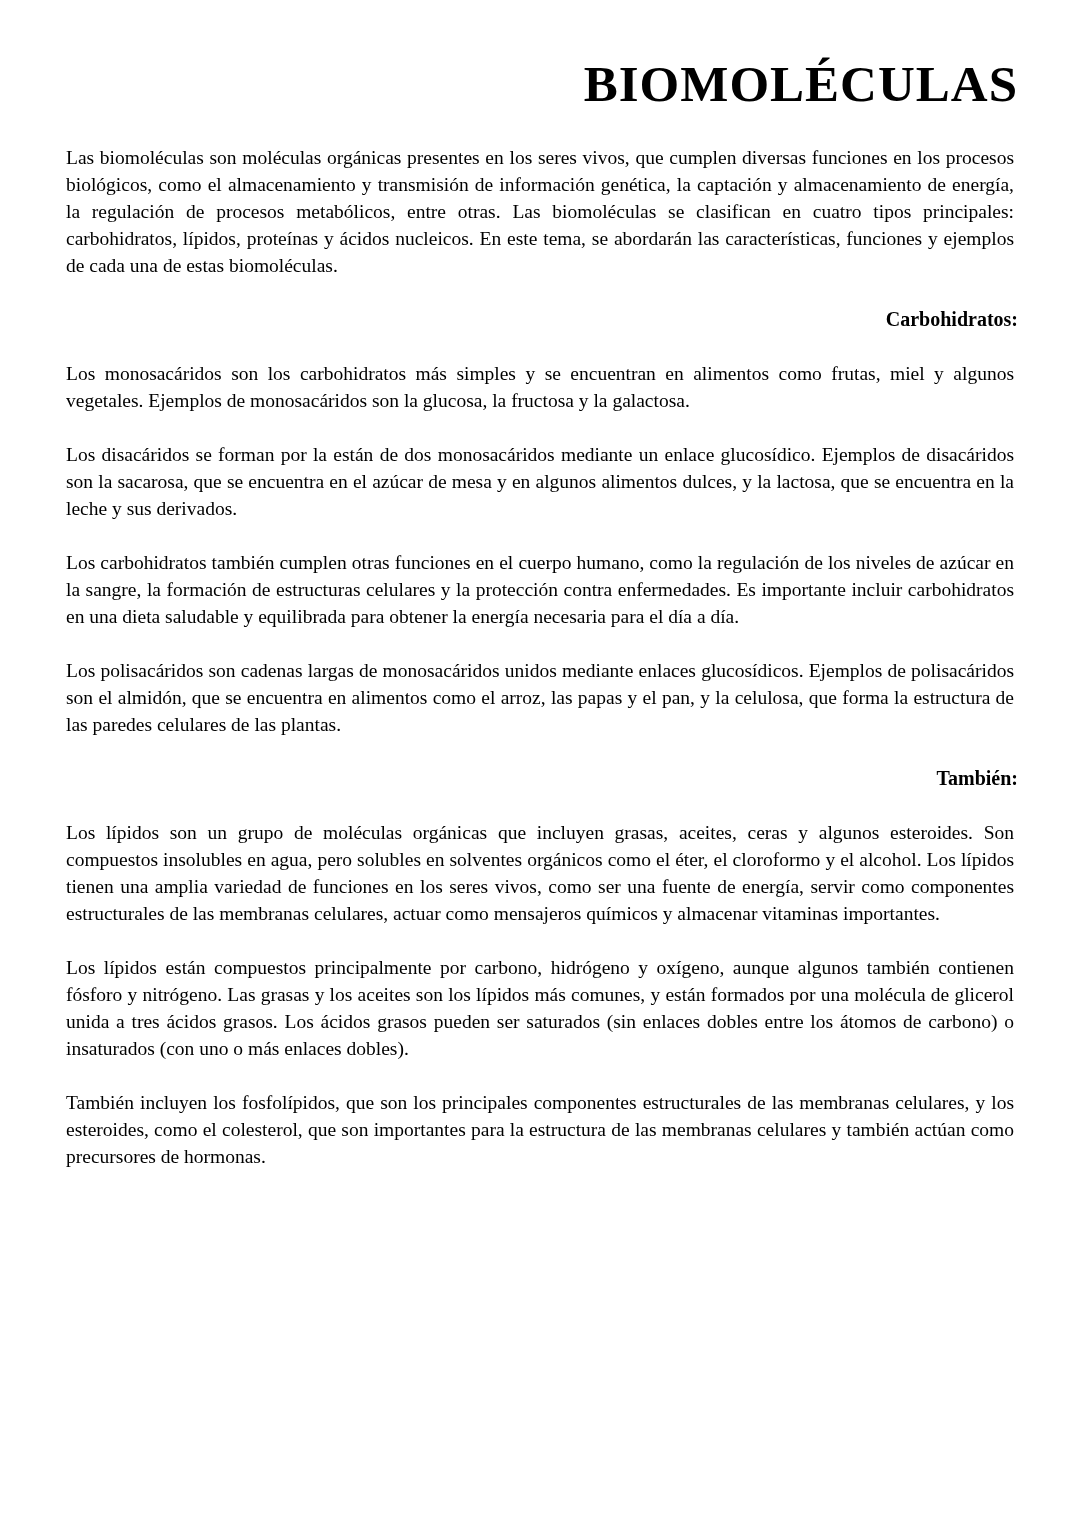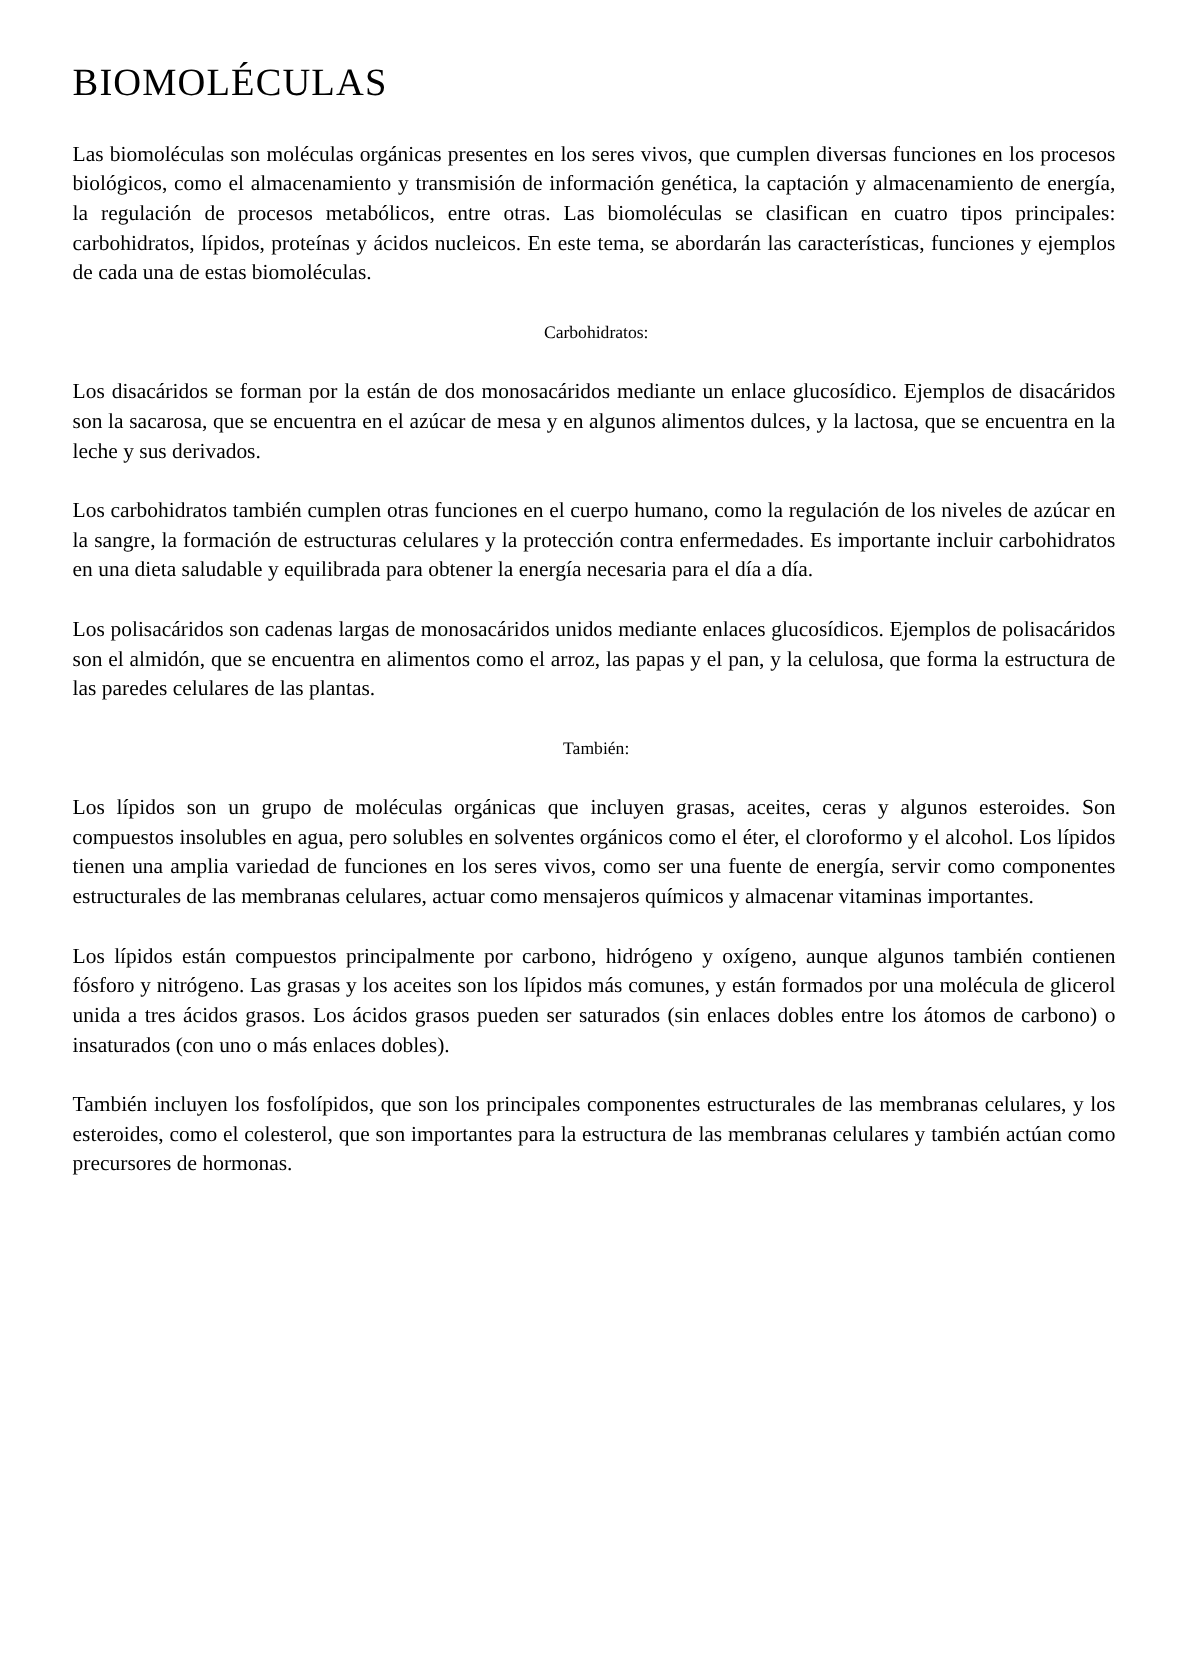--- a/index.html
+++ b/index.html
@@ -12,54 +12,55 @@
     width: 1080px;
     height: 1527px;
     background: #ffffff;
     box-sizing: border-box;
     padding: 56px 62px 40px 66px;
     font-family: "Liberation Serif", "DejaVu Serif", serif;
     color: #000000;
     overflow: hidden;
   }
   .doc-title {
-    text-align: left;
-    font-size: 35px;
-    font-weight: 400;
+    text-align: right;
+    font-size: 51px;
+    font-weight: 700;
     letter-spacing: 1px;
     margin: 0 0 32px 0;
     line-height: 1.1;
   }
   .doc-paragraph {
     font-size: 19.5px;
     line-height: 27px;
     text-align: justify;
     margin: 0 4px 27px 0;
   }
   .section-heading {
-    font-size: 16px;
-    font-weight: 400;
+    font-size: 20px;
+    font-weight: 700;
     margin: 0 0 27px 0;
     line-height: 27px;
-    text-align: center;
+    text-align: right;
   }
 </style>
 </head>
 <body>
 
 <div class="page">
 
   <h1 class="doc-title">BIOMOLÉCULAS</h1>
 
   <p class="doc-paragraph">Las biomoléculas son moléculas orgánicas presentes en los seres vivos, que cumplen diversas funciones en los procesos biológicos, como el almacenamiento y transmisión de información genética, la captación y almacenamiento de energía, la regulación de procesos metabólicos, entre otras. Las biomoléculas se clasifican en cuatro tipos principales: carbohidratos, lípidos, proteínas y ácidos nucleicos. En este tema, se abordarán las características, funciones y ejemplos de cada una de estas biomoléculas.</p>
 
   <h2 class="section-heading">Carbohidratos:</h2>
 
 
 
+  <p class="doc-paragraph">Los monosacáridos son los carbohidratos más simples y se encuentran en alimentos como frutas, miel y algunos vegetales. Ejemplos de monosacáridos son la glucosa, la fructosa y la galactosa.</p>
 
   <p class="doc-paragraph">Los disacáridos se forman por la están de dos monosacáridos mediante un enlace glucosídico. Ejemplos de disacáridos son la sacarosa, que se encuentra en el azúcar de mesa y en algunos alimentos dulces, y la lactosa, que se encuentra en la leche y sus derivados.</p>
 
   <p class="doc-paragraph">Los carbohidratos también cumplen otras funciones en el cuerpo humano, como la regulación de los niveles de azúcar en la sangre, la formación de estructuras celulares y la protección contra enfermedades. Es importante incluir carbohidratos en una dieta saludable y equilibrada para obtener la energía necesaria para el día a día.</p>
 
   <p class="doc-paragraph">Los polisacáridos son cadenas largas de monosacáridos unidos mediante enlaces glucosídicos. Ejemplos de polisacáridos son el almidón, que se encuentra en alimentos como el arroz, las papas y el pan, y la celulosa, que forma la estructura de las paredes celulares de las plantas.</p>
 
   <h2 class="section-heading">También:</h2>
 
   <p class="doc-paragraph">Los lípidos son un grupo de moléculas orgánicas que incluyen grasas, aceites, ceras y algunos esteroides. Son compuestos insolubles en agua, pero solubles en solventes orgánicos como el éter, el cloroformo y el alcohol. Los lípidos tienen una amplia variedad de funciones en los seres vivos, como ser una fuente de energía, servir como componentes estructurales de las membranas celulares, actuar como mensajeros químicos y almacenar vitaminas importantes.</p>

